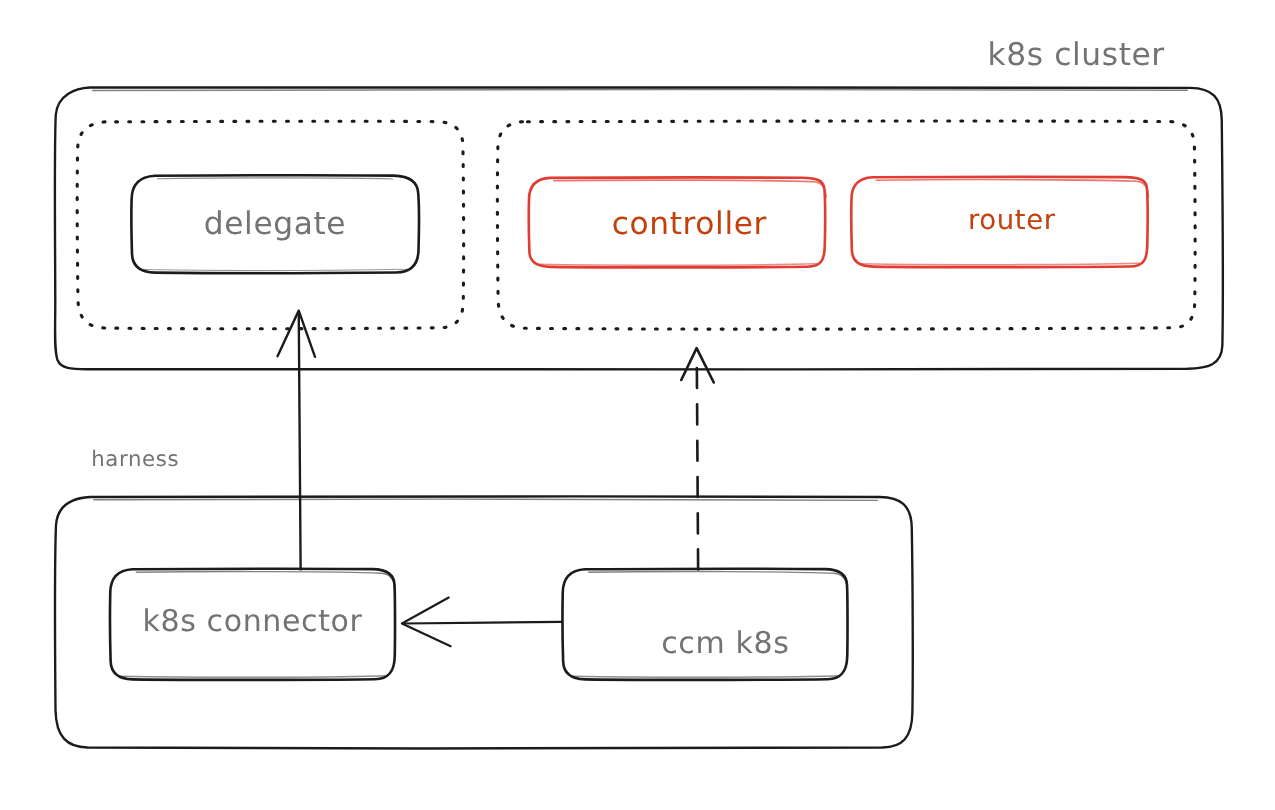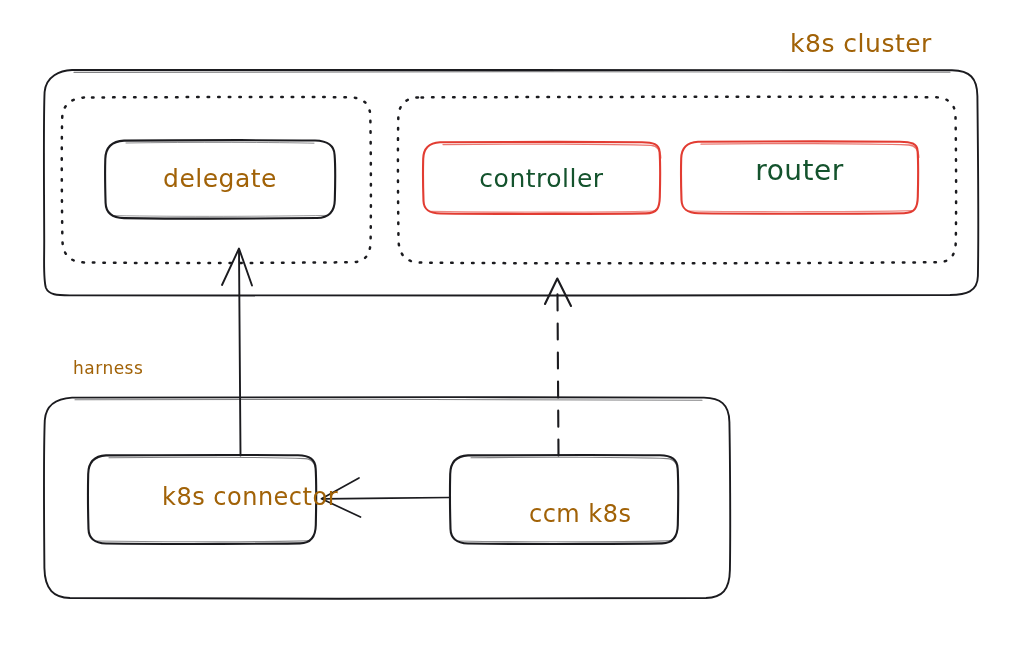--- a/index.html
+++ b/index.html
@@ -18,29 +18,29 @@
   #sketch {
     position: absolute;
     left: 0;
     top: 0;
     width: 1020px;
     height: 648px;
   }
   .lbl {
     position: absolute;
     font-family: "DejaVu Sans", sans-serif;
-    color: #a16207;
+    color: #737373;
     white-space: pre;
     text-align: center;
     letter-spacing: 0.5px;
     font-weight: 400;
     line-height: 1.25;
     user-select: none;
   }
-  .lbl.red { color: #14532d; }
+  .lbl.red { color: #c2410c; padding-left: 10px; }
 
   
   #label-k8s-cluster {
     left: 790px;
     top: 28px;
     font-size: 25px;
   }
   #label-harness {
     left: 73px;
     top: 358px;
@@ -48,24 +48,24 @@
   }
 
   
   #label-delegate {
     left: 105px;  top: 163px;  width: 230px;  font-size: 25px; text-align: center;
   }
   #label-controller {
     left: 423px;  top: 163px;  width: 237px;  font-size: 25px;
   }
   #label-router {
-    left: 681px;  top: 153px;  width: 237px;  font-size: 28px;
+    left: 681px;  top: 163px;  width: 237px;  font-size: 22px;
   }
   #label-k8s-connector {
-    left: 88px;   top: 482px;  width: 228px; font-size: 24px; margin-left: 48px;
+    left: 88px;   top: 482px;  width: 228px; font-size: 24px;
   }
   #label-ccm-k8s-connector {
     left: 450px;  top: 469px;  width: 228px; font-size: 24px;
   }
 </style>
 </head>
 <body>
 
 <div id="canvas">
 

